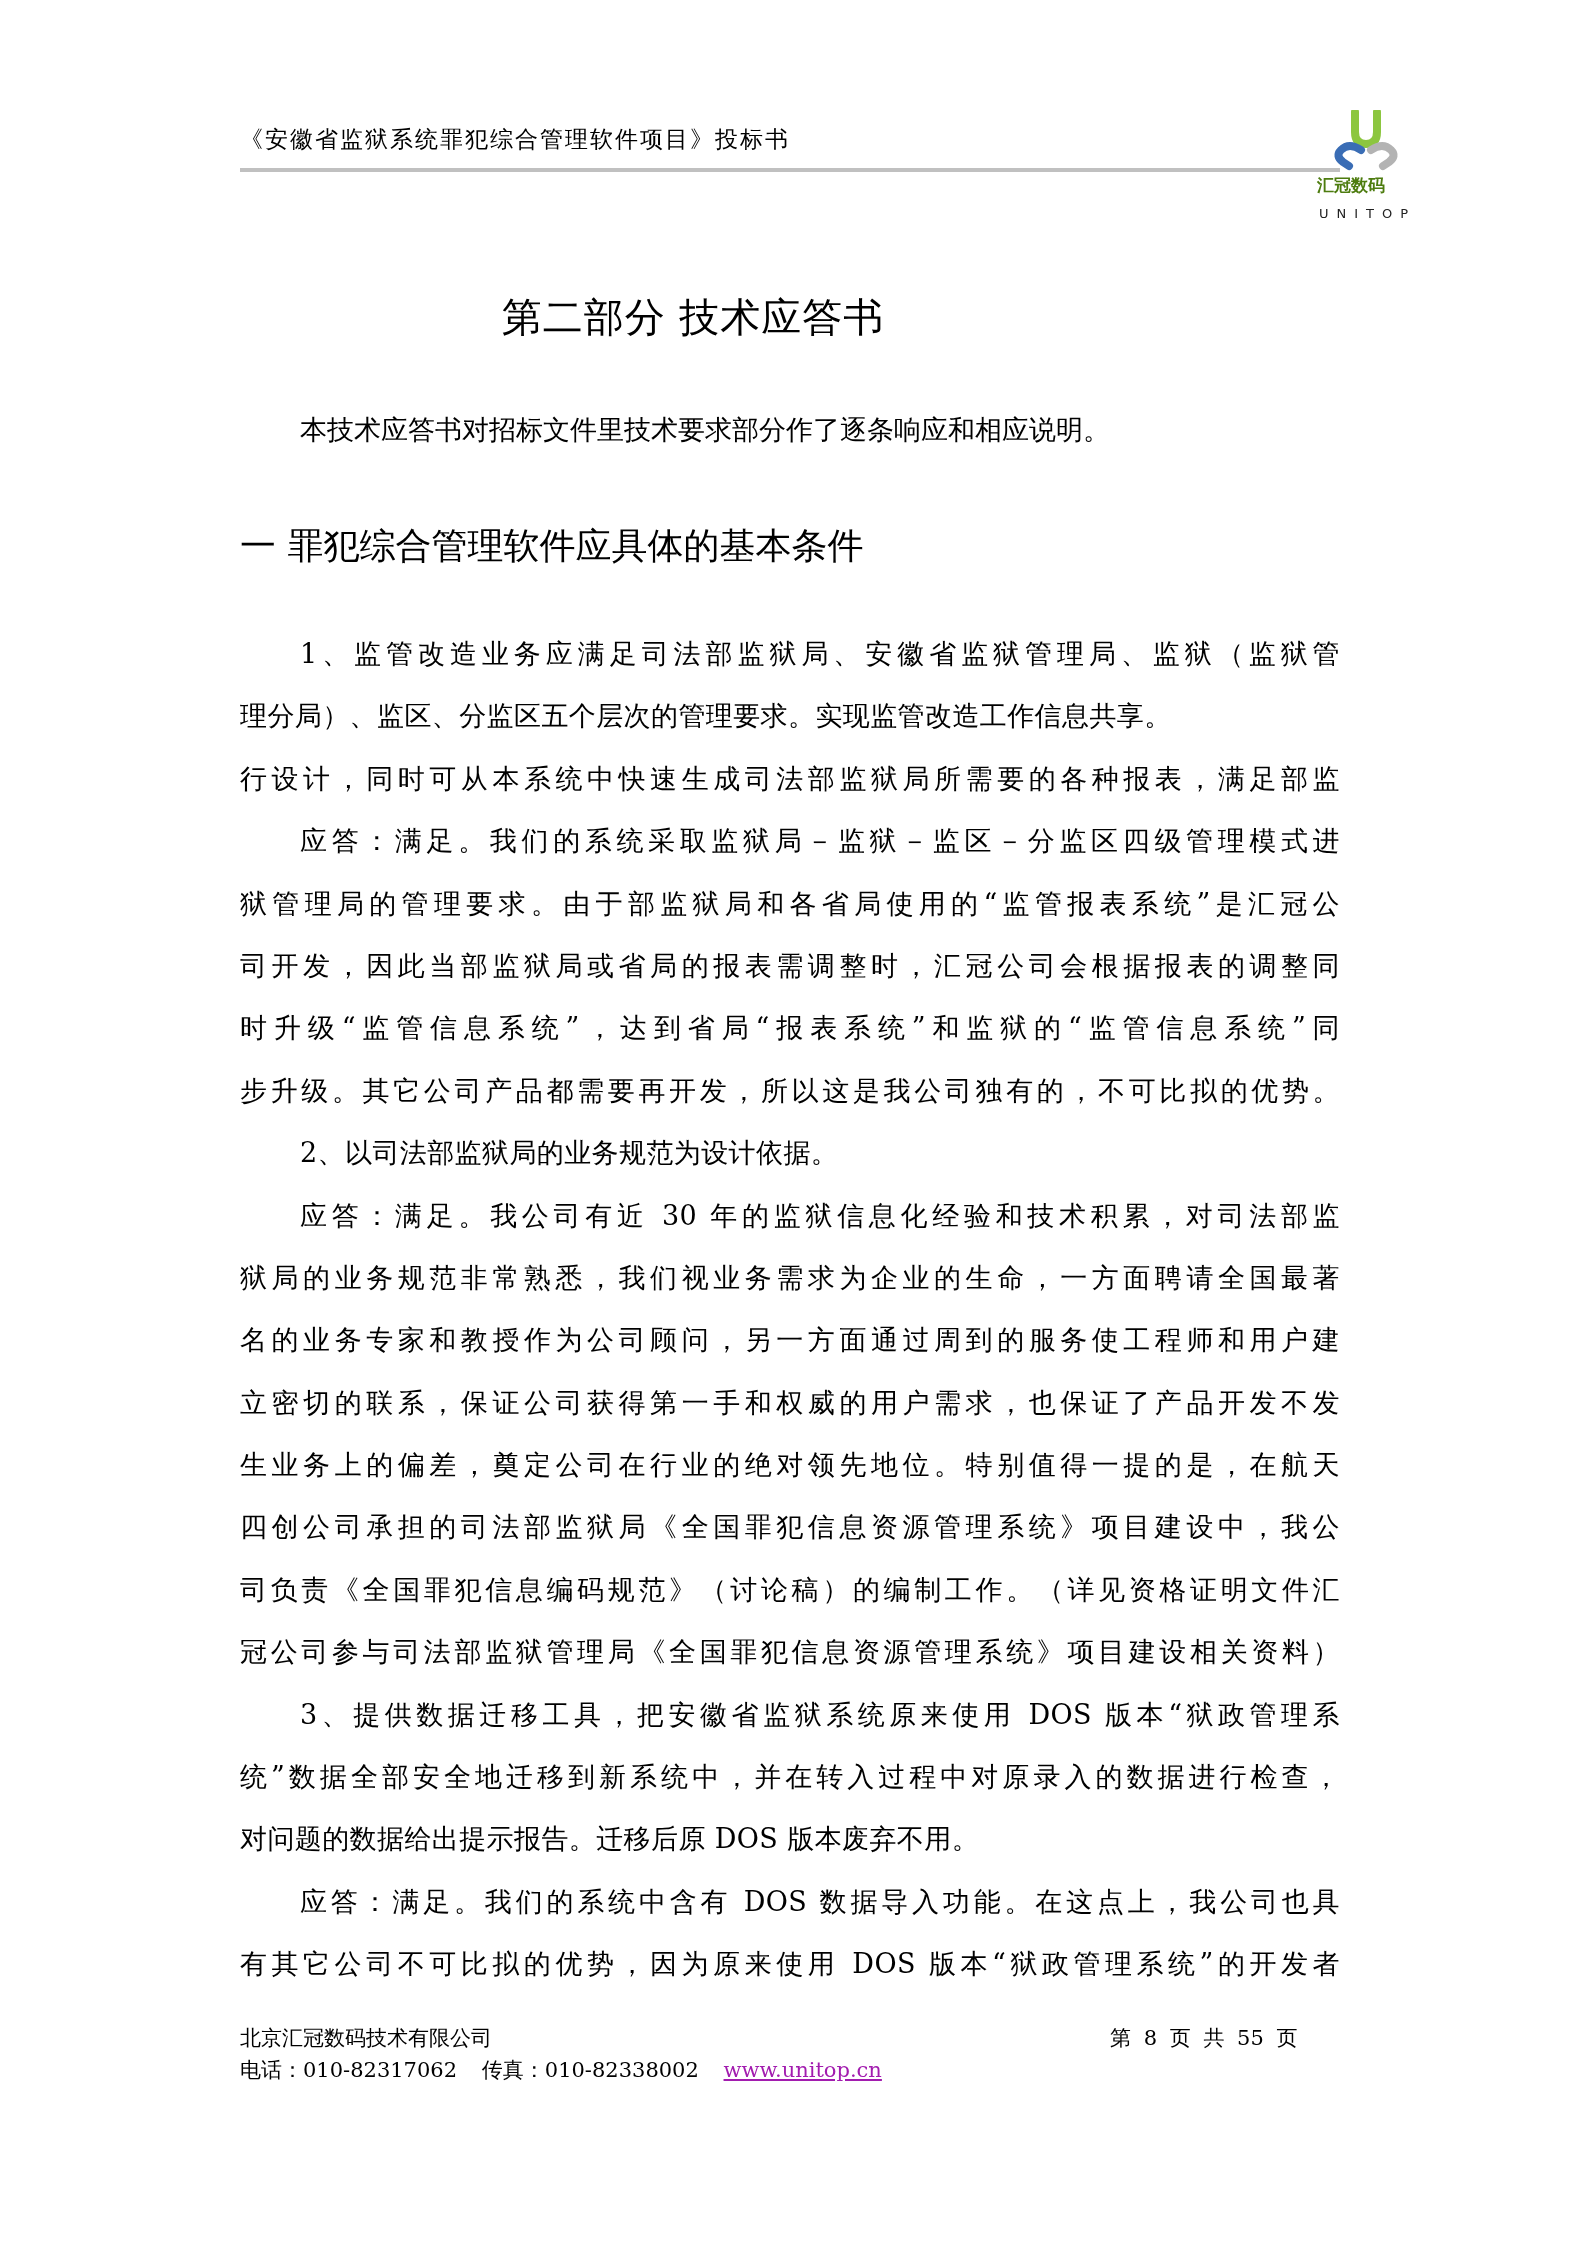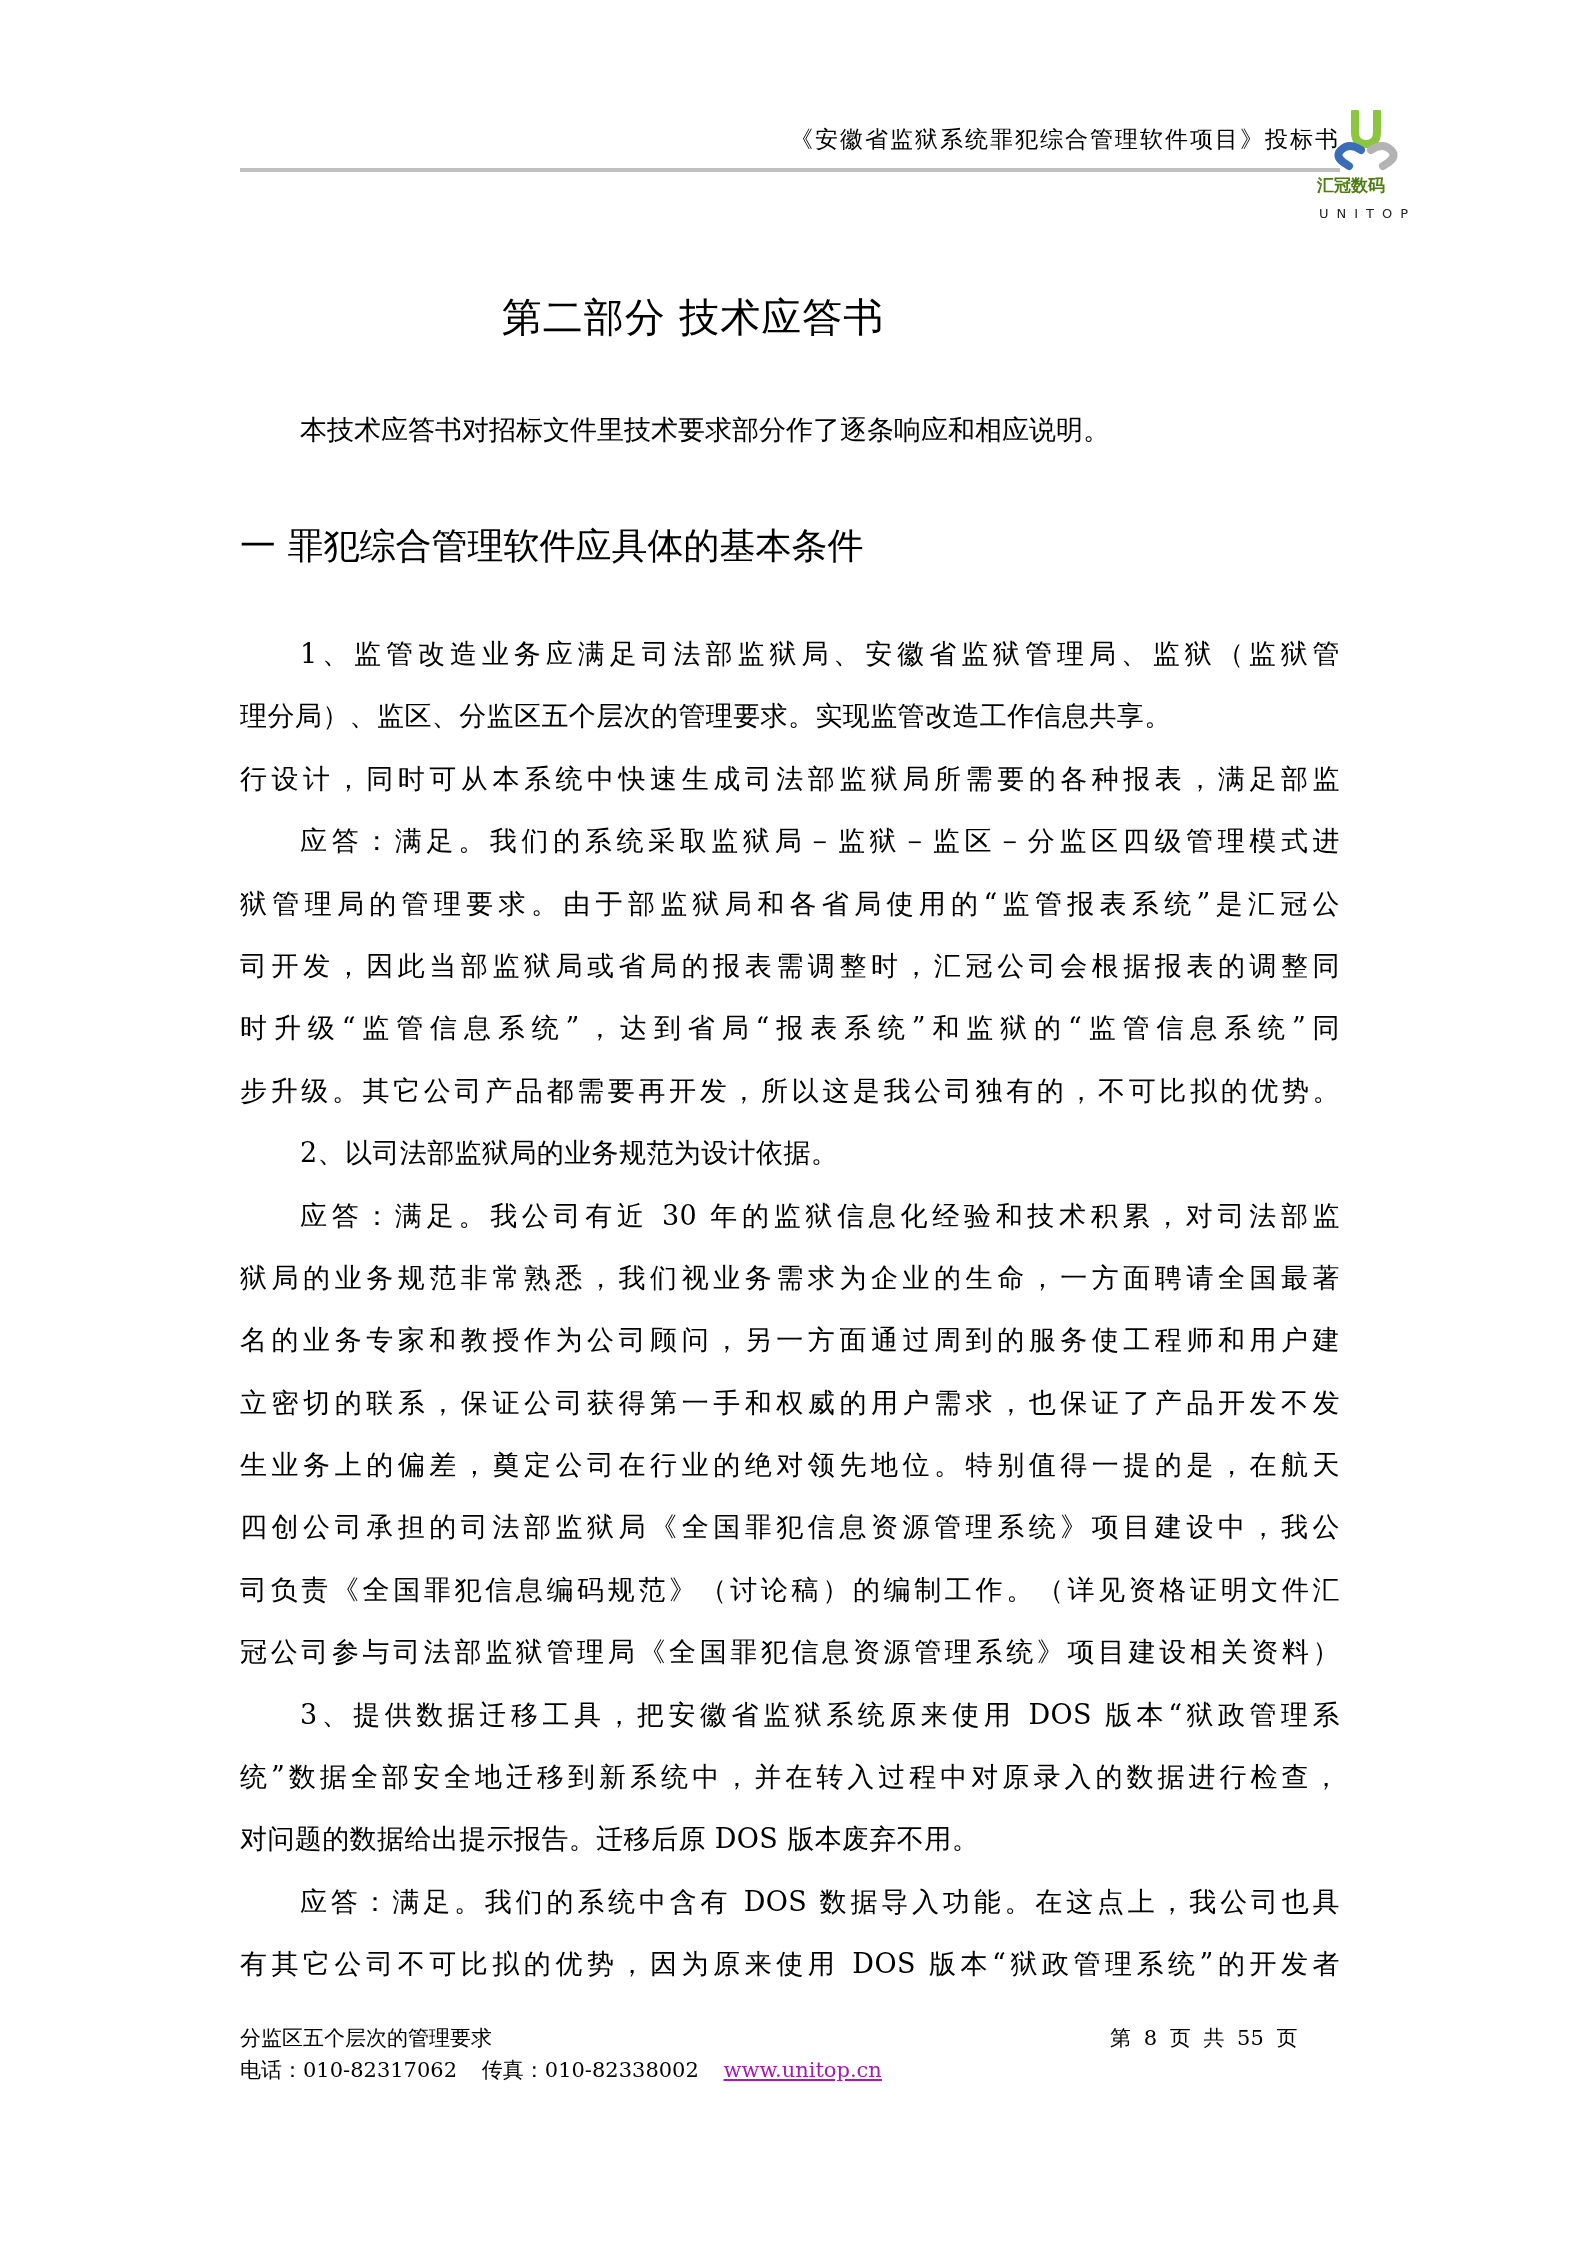--- a/index.html
+++ b/index.html
@@ -13,21 +13,21 @@
       position: relative;
       overflow: hidden;
       font-family: "DejaVu Serif", "Liberation Serif", serif;
       color: #000000;
     }
     .header-title {
       position: absolute;
       left: 240px;
       top: 124px;
       width: 1100px;
-      text-align: right;
+      text-align: left;
       font-size: 23px;
       letter-spacing: 2px;
       font-family: "DejaVu Serif", serif;
     }
     .header-rule {
       position: absolute;
       left: 240px;
       top: 168px;
       width: 1100px;
       height: 4px;
@@ -189,20 +189,20 @@
   <div class="line">司负责《全国罪犯信息编码规范》（讨论稿）的编制工作。（详见资格证明文件汇</div>
   <div class="line">冠公司参与司法部监狱管理局《全国罪犯信息资源管理系统》项目建设相关资料）</div>
   <div class="line indent">3、提供数据迁移工具，把安徽省监狱系统原来使用 DOS 版本“狱政管理系</div>
   <div class="line">统”数据全部安全地迁移到新系统中，并在转入过程中对原录入的数据进行检查，</div>
   <div class="line last">对问题的数据给出提示报告。迁移后原 DOS 版本废弃不用。</div>
   <div class="line indent">应答：满足。我们的系统中含有 DOS 数据导入功能。在这点上，我公司也具</div>
   <div class="line">有其它公司不可比拟的优势，因为原来使用 DOS 版本“狱政管理系统”的开发者</div>
 </div>
 
 <div class="footer">
-  <div class="footer-company">分监区五个层次的管理要求</div>
+  <div class="footer-company">北京汇冠数码技术有限公司</div>
   <div class="footer-page">第 8 页 共 55 页</div>
   <div class="footer-contact">
     <span>电话：010-82317062</span>
     <span>传真：010-82338002</span>
     <a class="footer-link" title="www.unitop.cn">www.unitop.cn</a>
   </div>
 </div>
 
 </body></html>

